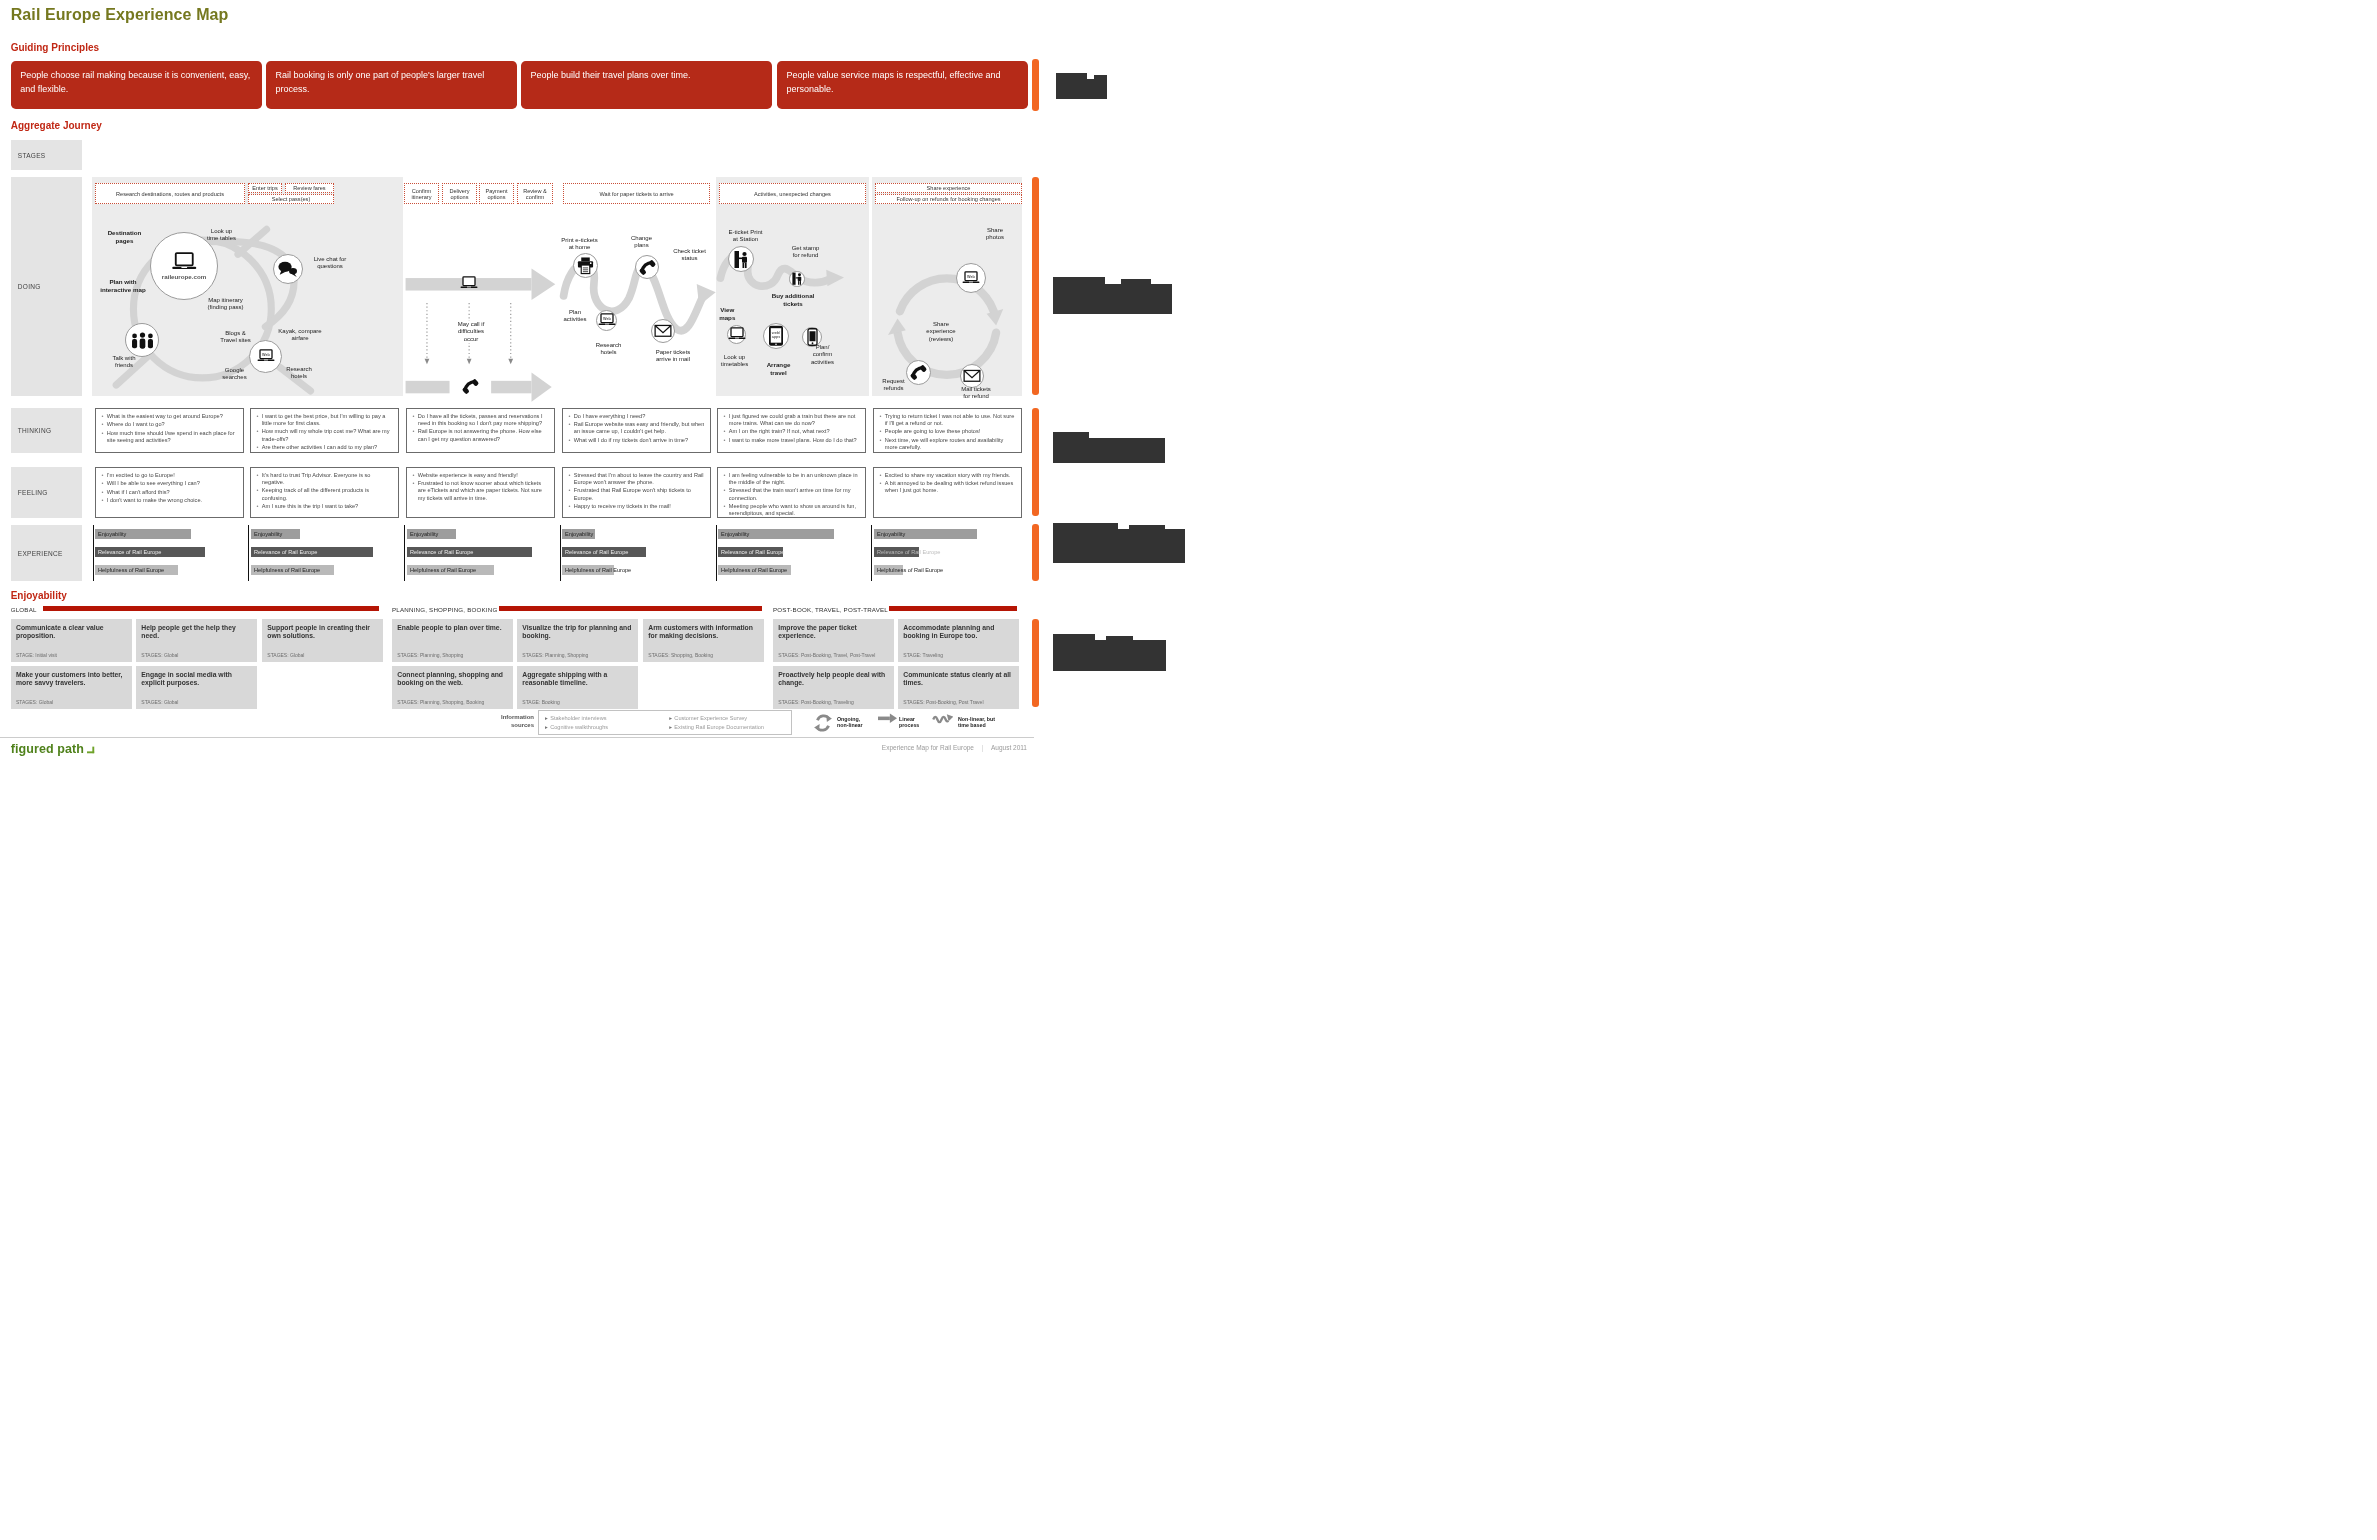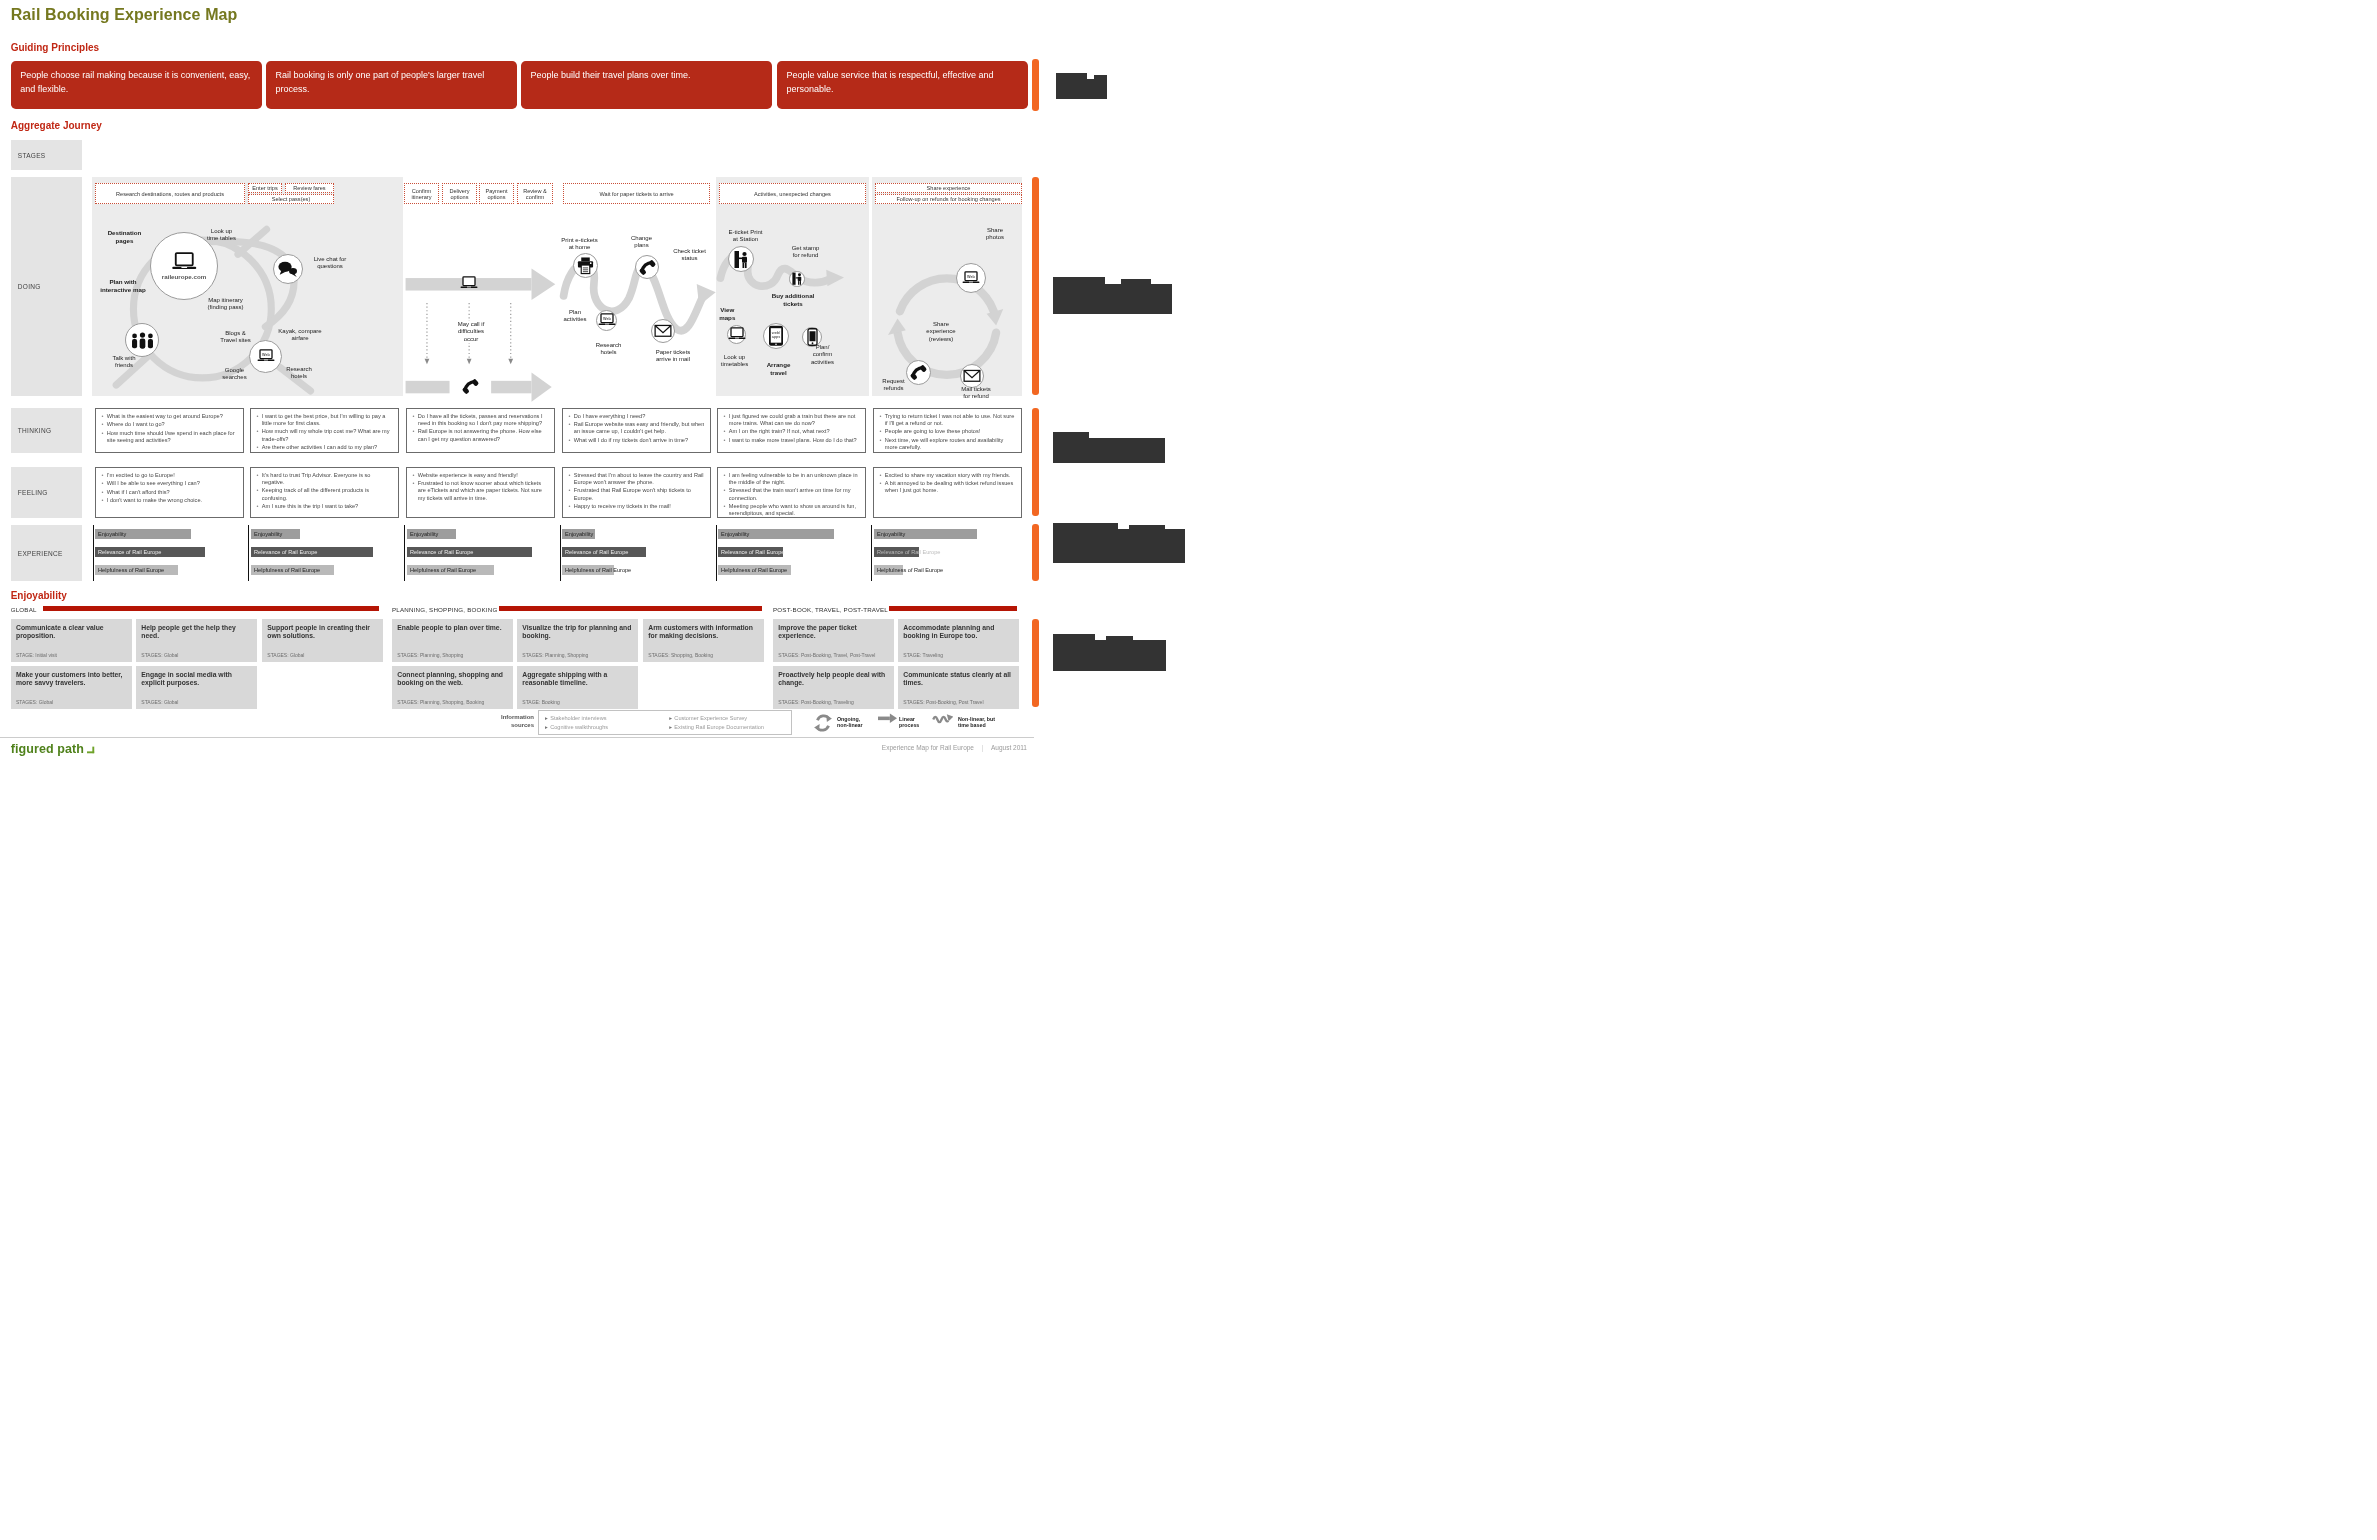--- a/index.html
+++ b/index.html
@@ -44,27 +44,27 @@
   .orange-bar{position:absolute;left:1032px;width:6.5px;background:#f26722;border-radius:3px;z-index:5;}
   .footer-line{position:absolute;left:0;top:737px;width:1034px;height:0.6px;background:#ccc;}
   .credit{position:absolute;top:744px;right:162px;font-size:6.5px;color:#9a9a9a;}
   .logo{position:absolute;left:10.7px;top:742px;font-size:12.5px;font-weight:bold;color:#50821c;letter-spacing:0.1px;}
   svg{display:block;}
 </style>
 </head>
 <body>
 
 <div class="page">
-  <h1 class="title">Rail Booking Experience Map</h1>
+  <h1 class="title">Rail Europe Experience Map</h1>
   <h2 class="sec" style="left:10.7px;top:42px;">Guiding Principles</h2>
   <div id="guiding-row">
       <div class="gp-card" style="left: 10.7px;">People choose rail making because it is convenient, easy, and flexible.</div>
       <div class="gp-card" style="left: 266px;">Rail booking is only one part of people's larger travel process.</div>
       <div class="gp-card" style="left: 521px;">People build their travel plans over time.</div>
-      <div class="gp-card" style="left: 777px;">People value service that is respectful, effective and personable.</div>
+      <div class="gp-card" style="left: 777px;">People value service maps is respectful, effective and personable.</div>
     </div>
 
   <h2 class="sec" style="left:10.7px;top:120px;">Aggregate Journey</h2>
   <div class="rowlabel" style="top:140px;height:30px;">STAGES</div>
 
   <div id="journey"></div>
 
   <h2 class="sec" style="left:10.7px;top:590px;">Enjoyability</h2>
   <div id="opps"></div>
 

